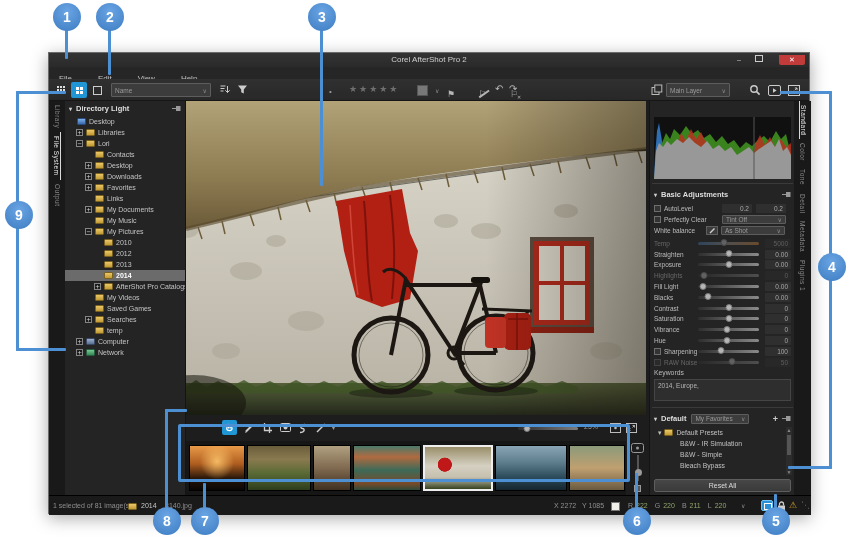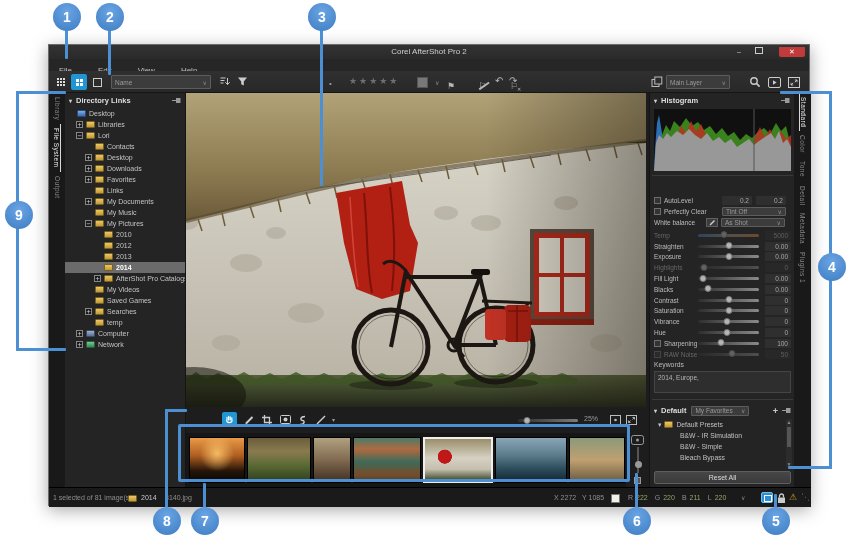--- a/index.html
+++ b/index.html
@@ -1,20 +1,20 @@
 <!DOCTYPE html>
 <html><head>
 <meta charset="utf-8">
 <style>
   html,body{margin:0;padding:0;}
   .page{position:relative;width:849px;height:542px;background:#fff;overflow:hidden;
         font-family:"Liberation Sans",sans-serif;-webkit-font-smoothing:antialiased;}
   .abs{position:absolute;}
   
-  .window{position:absolute;left:48px;top:44px;width:762px;height:462px;background:#7dd3fc;
+  .window{position:absolute;left:48px;top:52px;width:762px;height:462px;background:#7dd3fc;
           border:1px solid #6a6a6a;box-shadow:0 4px 16px rgba(0,0,0,.35);box-sizing:border-box;}
   .titlebar{position:absolute;left:0;top:0;width:100%;height:14px;background:linear-gradient(#333,#2a2a2a);}
   .title{position:absolute;left:0;right:0;top:2px;text-align:center;font-size:8px;color:#cfcfcf;}
   .winbtn{position:absolute;top:2px;height:10px;color:#ccc;font-size:7px;line-height:10px;text-align:center;cursor:default;}
   .minb{right:62px;width:16px;}
   .maxb{right:42px;width:16px;}
   .maxb span{display:inline-block;width:6px;height:5px;border:1px solid #ccc;}
   .closeb{right:4px;width:26px;background:#c13b3b;border-radius:0 0 2px 2px;color:#fff;font-size:7px;}
   .menubar{position:absolute;left:0;top:14px;width:100%;height:12px;background:#262626;padding-left:10px;box-sizing:border-box;}
   .mitem{display:inline-block;margin-right:26px;font-size:8px;color:#c0c0c0;line-height:12px;}
@@ -193,21 +193,21 @@
           <div class="vtab">Color</div>
           <div class="vtab">Tone</div>
           <div class="vtab">Detail</div>
           <div class="vtab">Metadata</div>
           <div class="vtab">Plugins 1</div>
         </div>
 
       <div class="dirpanel">
         <div class="phead">
           <span class="tri">▾</span>
-          <span>Directory Links</span>
+          <span>Directory Light</span>
           <span class="grow"></span>
           <span>
               <svg width="9" height="7">
                 <line x1="0" y1="3.5" x2="4" y2="3.5" stroke="#999"></line>
                 <rect x="4" y="1" width="4.5" height="5" fill="#999"></rect>
               </svg>
             </span>
         </div>
         <div>
             <div class="trow" style="padding-left: 2px;">
@@ -469,43 +469,43 @@
               <circle cx="6.5" cy="5" r="1.5" fill="#999"></circle>
             </svg>
           </span>
         <div class="vslider">
             <span class="vsknob"></span>
           </div>
         <span class="abs" style="left:8px;top:44px;width:7px;height:7px;border:1px solid #999;background:#555;box-sizing:border-box;"></span>
       </div>
 
       <div class="rightpanel">
-        <div class="phead">
-          <span class="tri">▾</span>
-          <span>Histogram</span>
-          <span class="grow"></span>
-          <span>
-              <svg width="9" height="7">
-                <line x1="0" y1="3.5" x2="4" y2="3.5" stroke="#999"></line>
-                <rect x="4" y="1" width="4.5" height="5" fill="#999"></rect>
-              </svg>
-            </span>
-        </div>
         <div class="histbox">
           <svg width="137" height="62" viewBox="0 0 137 62">
             <rect width="137" height="62" fill="#101010"></rect>
             <polygon fill="#2e6fb4" points="0,62 1,40 3,14 5,6 7,18 9,30 11,44 13,54 15,62"></polygon>
             <polygon fill="#3f8f1f" opacity=".9" points="0,62 4,42 8,26 12,16 16,22 20,12 26,18 32,9 38,17 44,13 50,21 56,17 62,25 68,19 74,27 80,23 86,31 92,25 98,29 104,23 110,19 116,25 122,14 127,22 132,17 137,38 137,62"></polygon>
             <polygon fill="#b83222" opacity=".85" points="18,62 22,30 27,16 32,24 37,12 42,22 47,15 52,26 56,34 60,62"></polygon>
             <polygon fill="#b83222" opacity=".85" points="96,62 101,28 106,18 111,28 116,20 121,30 127,22 132,30 137,26 137,62"></polygon>
             <polygon fill="#989898" points="0,62 2,34 5,26 9,30 13,24 17,28 23,22 29,26 35,20 41,26 47,30 53,24 59,32 65,28 71,34 77,30 83,38 89,34 95,30 100,36 105,32 111,28 117,24 121,30 125,22 129,34 133,30 137,38 137,62"></polygon>
             <line x1="100" y1="0" x2="100" y2="62" stroke="#555" stroke-width="1"></line>
           </svg>
         </div>
         <div class="divline" style="top:82px;"></div>
+        <div class="phead abs" style="left:0;top:86px;width:145px;box-sizing:border-box;">
+          <span class="tri">▾</span>
+          <span>Basic Adjustments</span>
+          <span class="grow"></span>
+          <span>
+              <svg width="9" height="7">
+                <line x1="0" y1="3.5" x2="4" y2="3.5" stroke="#999"></line>
+                <rect x="4" y="1" width="4.5" height="5" fill="#999"></rect>
+              </svg>
+            </span>
+        </div>
         <div class="srow abs" style="left:0;top:102px;width:145px;box-sizing:border-box;">
           <span class="chk"></span>
           <span class="slabel" style="width:58px;">AutoLevel</span>
           <span class="vbox" style="width:30px;margin-right:4px;">0.2</span>
           <span class="vbox" style="width:30px;">0.2</span>
         </div>
         <div class="srow abs" style="left:0;top:113px;width:145px;box-sizing:border-box;">
           <span class="chk"></span>
           <span class="slabel" style="width:58px;">Perfectly Clear</span>
           <span class="dd" style="width:64px;height:9px;">

